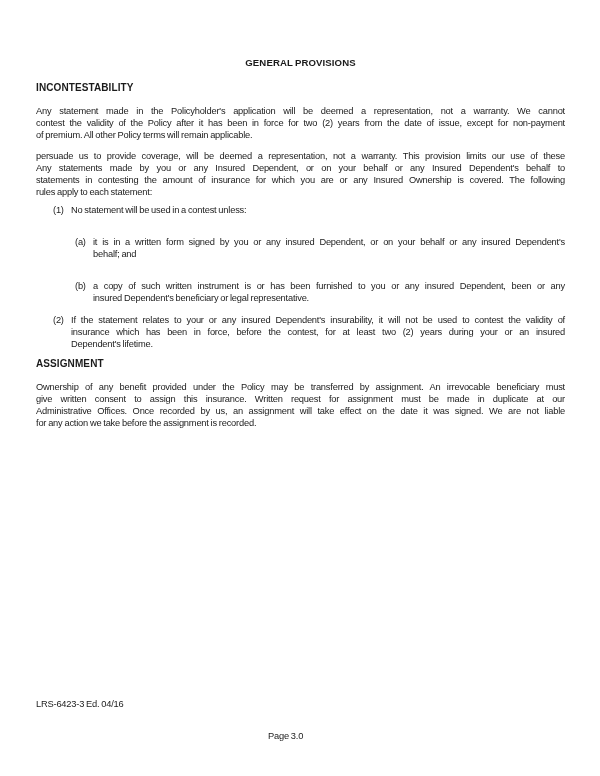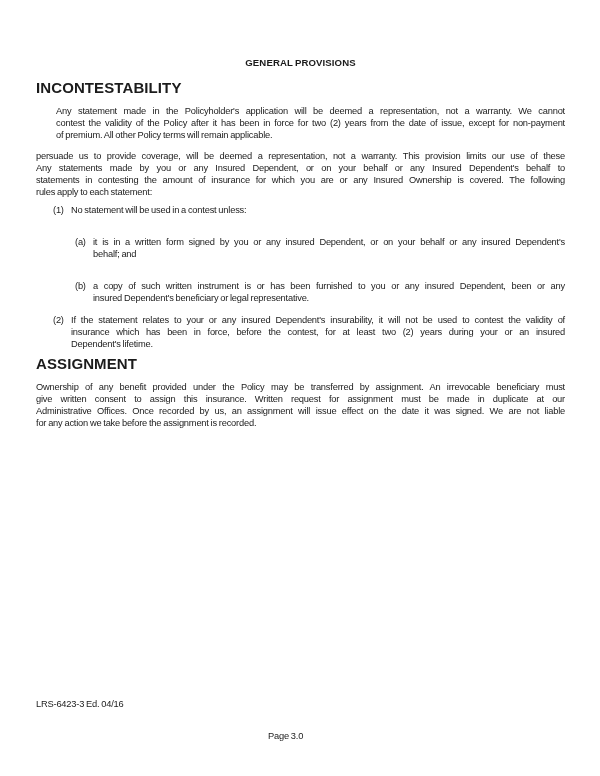--- a/index.html
+++ b/index.html
@@ -27,26 +27,26 @@
     width: 529px;
   }
   .title {
     text-align: center;
     font-weight: bold;
     font-size: 9.6px;
     letter-spacing: 0.1px;
   }
   .heading {
     font-weight: bold;
-    font-size: 15px;
+    font-size: 10px;
     letter-spacing: 0.1px;
   }
   .h-incontest { margin-top: 13px; }
   .h-assign   { margin-top: 8px; }
-  .para.p1 { margin-top: 11px; margin-left: 20px; }
+  .para.p1 { margin-top: 11px; }
   .para.p2 { margin-top: 9px; }
   .para.p3 { margin-top: 11px; }
   .tl { min-height: 12px; }
   .just {
     text-align: justify;
     text-align-last: justify;
   }
   .li { position: relative; }
   .li .marker { position: absolute; top: 0; }
   .lvl1 .marker { left: 17px; }
@@ -121,21 +121,21 @@
           <div class="tl just">insurance which has been in force, before the contest, for at least two (2) years during your or an insured</div>
           <div class="tl">Dependent's lifetime.</div>
         </div>
     </div>
 
     <div class="heading h-assign">ASSIGNMENT</div>
 
     <div class="para p3">
         <div class="tl just">Ownership of any benefit provided under the Policy may be transferred by assignment.  An irrevocable beneficiary must</div>
         <div class="tl just">give written consent to assign this insurance.  Written request for assignment must be made in duplicate at our</div>
-        <div class="tl just">Administrative Offices.  Once recorded by us, an assignment will issue effect on the date it was signed.  We are not liable</div>
+        <div class="tl just">Administrative Offices.  Once recorded by us, an assignment will take effect on the date it was signed.  We are not liable</div>
         <div class="tl">for any action we take before the assignment is recorded.</div>
       </div>
 
   </div>
 
   <div class="footer-left">LRS-6423-3 Ed. 04/16</div>
 
   <div class="footer-page">Page 3.0</div>
 </div>
 

